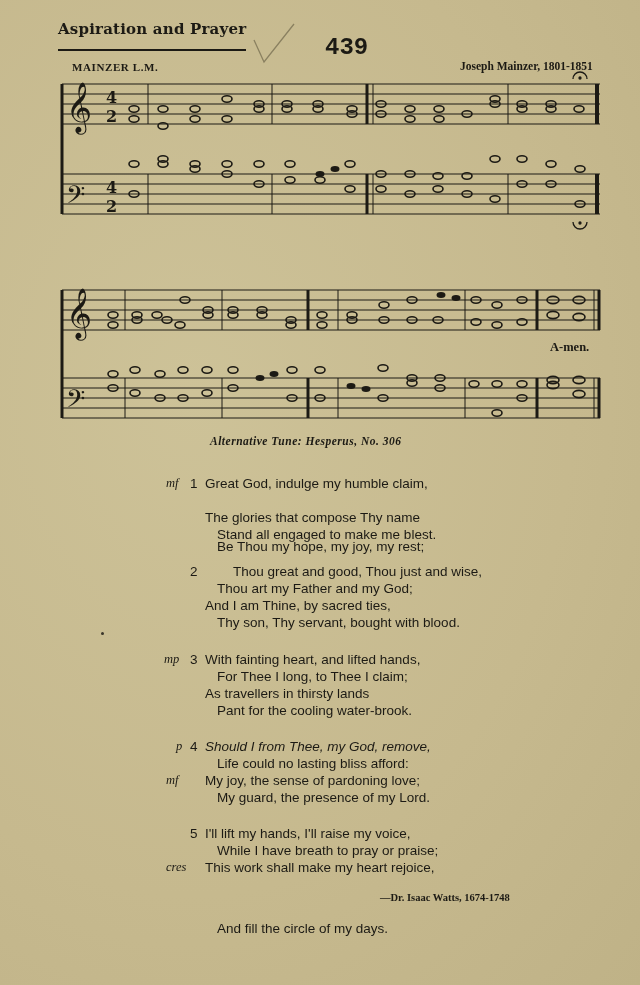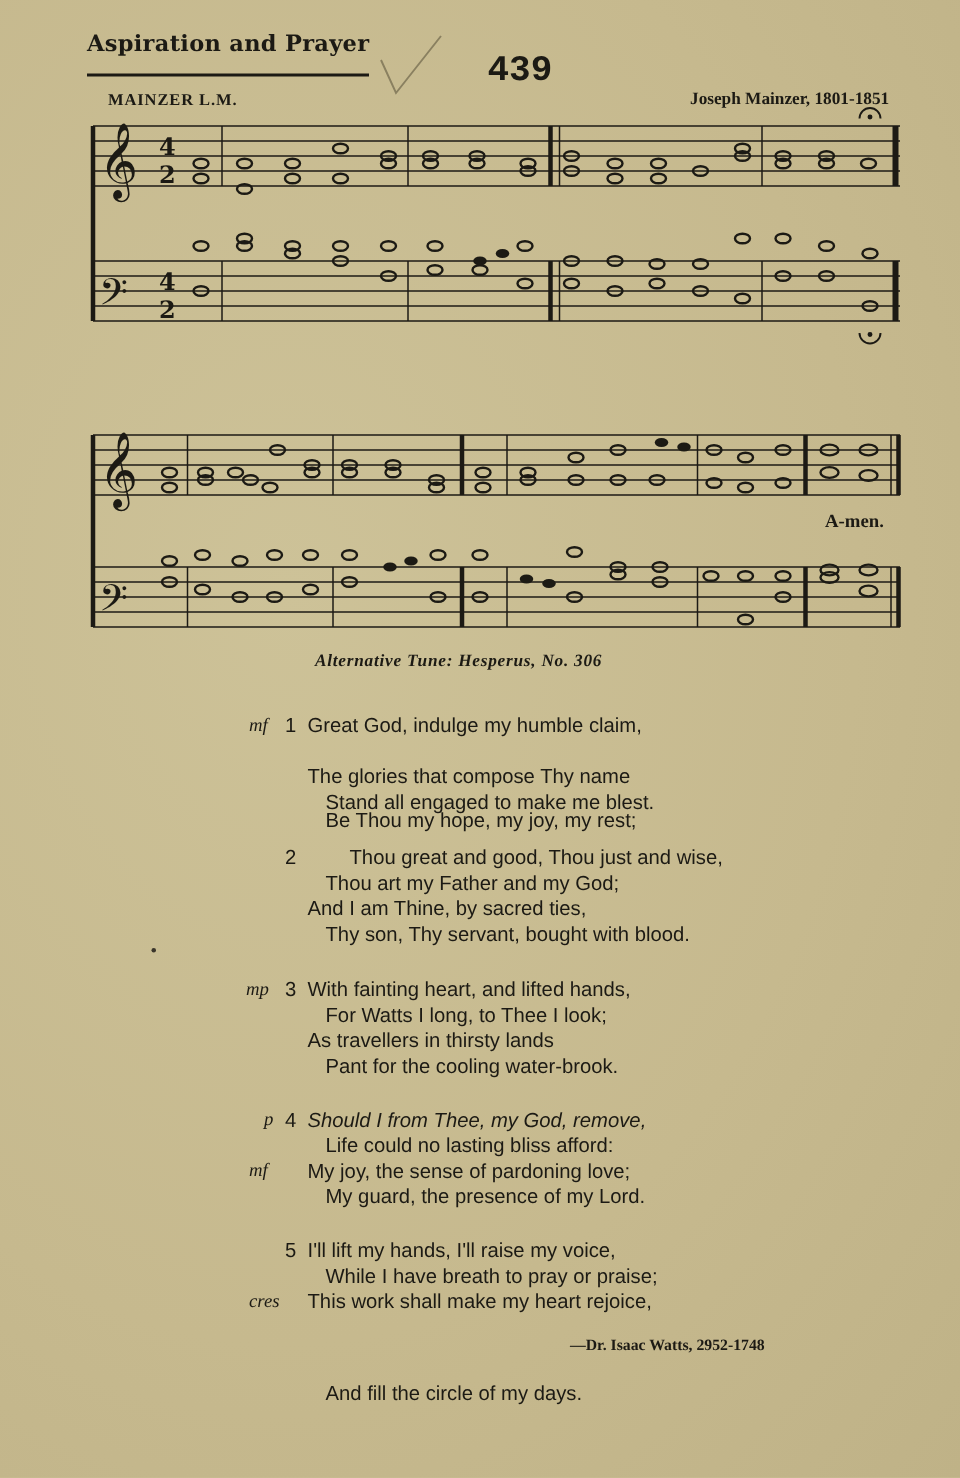--- a/index.html
+++ b/index.html
@@ -321,21 +321,21 @@
   <span class="line" style="left:205px;top:0;margin-left:28px;">Thou great and good, Thou just and wise,</span>
   <span class="line" style="left:217px;top:17px;">Thou art my Father and my God;</span>
   <span class="line" style="left:205px;top:34px;">And I am Thine, by sacred ties,</span>
   <span class="line" style="left:217px;top:51px;">Thy son, Thy servant, bought with blood.</span>
 </div>
 
 <div class="verse" style="top:652px;">
   <span class="dyn" style="left:164px;top:0;">mp</span>
   <span class="vnum" style="left:190px;top:0;">3</span>
   <span class="line" style="left:205px;top:0;">With fainting heart, and lifted hands,</span>
-  <span class="line" style="left:217px;top:17px;">For Watts I long, to Thee I look;</span>
+  <span class="line" style="left:217px;top:17px;">For Thee I long, to Thee I claim;</span>
   <span class="line" style="left:205px;top:34px;">As travellers in thirsty lands</span>
   <span class="line" style="left:217px;top:51px;">Pant for the cooling water-brook.</span>
 </div>
 
 <div class="verse" style="top:739px;">
   <span class="dyn" style="left:176px;top:0;">p</span>
   <span class="vnum" style="left:190px;top:0;">4</span>
   <span class="line" style="left:205px;top:0;font-style:italic;">Should I from Thee, my God, remove,</span>
   <span class="line" style="left:217px;top:17px;">Life could no lasting bliss afford:</span>
   <span class="dyn" style="left:166px;top:34px;">mf</span>
@@ -345,13 +345,13 @@
 
 <div class="verse" style="top:826px;">
   <span class="vnum" style="left:190px;top:0;">5</span>
   <span class="line" style="left:205px;top:0;">I'll lift my hands, I'll raise my voice,</span>
   <span class="line" style="left:217px;top:17px;">While I have breath to pray or praise;</span>
   <span class="dyn" style="left:166px;top:34px;">cres</span>
   <span class="line" style="left:205px;top:34px;">This work shall make my heart rejoice,</span>
   <span class="line" style="left:217px;top:51px;margin-top:44px;">And fill the circle of my days.</span>
 </div>
 
-<div class="abs author">—Dr. Isaac Watts, 2952-1748</div>
+<div class="abs author">—Dr. Isaac Watts, 1674-1748</div>
 
 </body></html>

